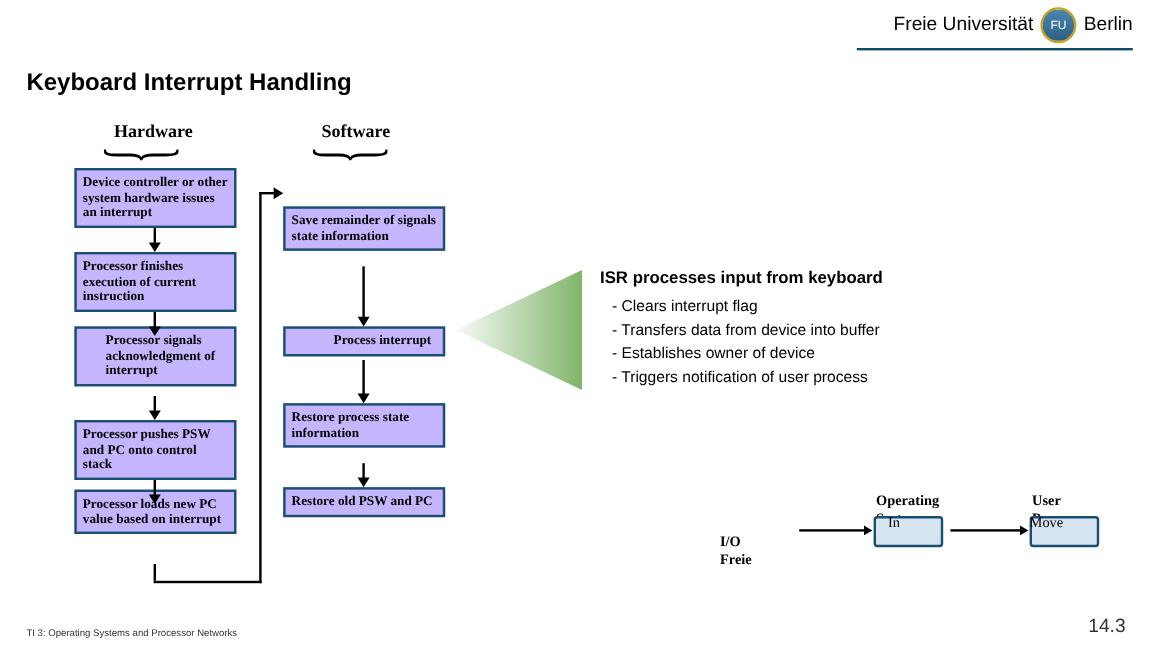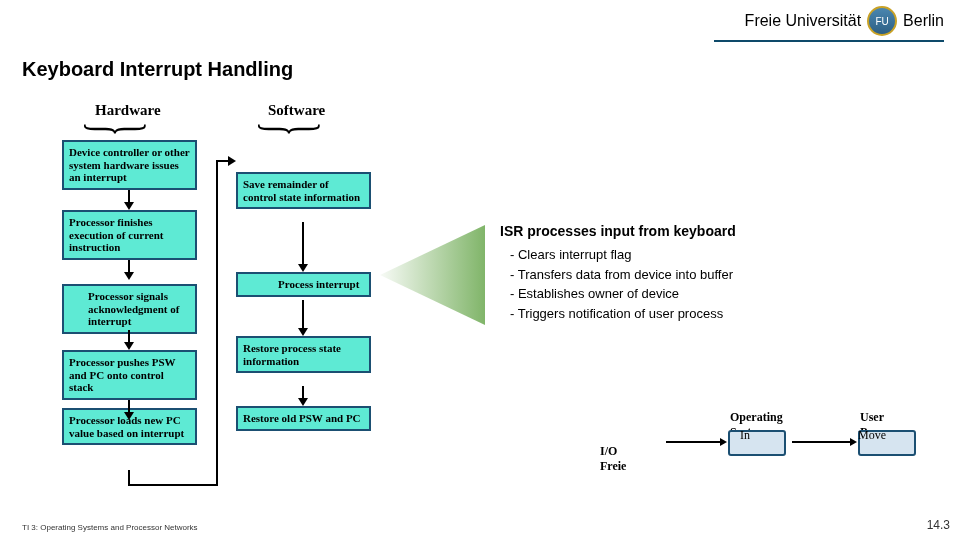--- a/index.html
+++ b/index.html
@@ -12,21 +12,21 @@
   .logo-rule { position: absolute; top: 40px; right: 16px; width: 230px; height: 2px; background: #0e4a6a; }
 
   .title { position: absolute; top: 58px; left: 22px; font-size: 20px; font-weight: 700; }
 
   
   .col-h { position: absolute; top: 102px; font-family: 'Times New Roman', Georgia, serif; font-weight: 700; font-size: 15px; }
   .hw-h { left: 95px; }
   .sw-h { left: 268px; }
 
   
-  .box { position: absolute; width: 135px; border: 2px solid #1b4f72; background: #5eead4; font-family: 'Times New Roman', Georgia, serif; font-weight: 700; font-size: 11px; line-height: 1.15; padding: 4px 5px; }
+  .box { position: absolute; width: 135px; border: 2px solid #1b4f72; background: #c4b5fd; font-family: 'Times New Roman', Georgia, serif; font-weight: 700; font-size: 11px; line-height: 1.15; padding: 4px 5px; }
   .col-hw { left: 62px; }
   .col-sw { left: 236px; }
 
   .arrow-v { position: absolute; width: 2px; background: #000; left: 128px; }
   .arrow-v2 { left: 302px; }
   .arrow-head { position:absolute; width:0; height:0; border-left:5px solid transparent; border-right:5px solid transparent; border-top:8px solid #000; }
 
   .curly { position: absolute; font-family: 'Times New Roman', serif; font-size: 30px; transform: scaleX(2.5) rotate(90deg); color:#000; }
 
   
@@ -46,21 +46,21 @@
   .mini .up { left: 260px; top: 0; }
   .mini-box { position: absolute; width: 58px; height: 26px; border: 2px solid #1b4f72; background: #d6e4f0; border-radius: 3px; }
   .mb1 { left: 128px; top: 20px; }
   .mb2 { left: 258px; top: 20px; }
   .mini-arrow { position:absolute; top: 31px; height: 2px; background:#000; }
   .ma-head { position:absolute; width:0; height:0; border-top:4px solid transparent; border-bottom:4px solid transparent; border-left:7px solid #000; top:28px; }
   .mini-txt { position:absolute; top: 18px; font-weight:400;margin-left:48px; }
 
   
   .foot-l { position: absolute; bottom: 8px; left: 22px; font-size: 8px; color:#333; }
-  .foot-r { position: absolute; bottom: 8px; right: 10px; font-size: 12px; color:#333; }
+  .foot-r { position: absolute; bottom: 8px; right: 22px; font-size: 16px; color:#333; }
 
   
   .connector-v { position:absolute; width:2px; background:#000; }
   .connector-h { position:absolute; height:2px; background:#000; }
 </style>
 </head>
 <body>
 
 <div class="page">
 
@@ -73,34 +73,34 @@
 
   <div class="title">Keyboard Interrupt Handling</div>
 
   <div class="col-h hw-h">Hardware</div>
   <div class="col-h sw-h">Software</div>
   <div class="curly" style="left:112px; top:112px;">}</div>
   <div class="curly" style="left:286px; top:112px;">}</div>
 
   <div class="box col-hw" style="top:140px;">Device controller or other system hardware issues an interrupt</div>
   <div class="box col-hw" style="top:210px;">Processor finishes execution of current instruction</div>
-  <div class="box col-hw" style="top:284px;padding-left:24px;">Processor signals acknowledgment of interrupt</div>
+  <div class="box col-hw" style="top:272px;padding-left:24px;">Processor signals acknowledgment of interrupt</div>
   <div class="box col-hw" style="top:350px;">Processor pushes PSW and PC onto control stack</div>
   <div class="box col-hw" style="top:408px;">Processor loads new PC value based on interrupt</div>
 
   <div class="arrow-v" style="top:190px; height:14px;"></div>
     <div class="arrow-head" style="left:124px; top:202px;"></div>
   <div class="arrow-v" style="top:260px; height:14px;"></div>
     <div class="arrow-head" style="left:124px; top:272px;"></div>
   <div class="arrow-v" style="top:330px; height:14px;"></div>
     <div class="arrow-head" style="left:124px; top:342px;"></div>
   <div class="arrow-v" style="top:400px; height:14px;"></div>
     <div class="arrow-head" style="left:124px; top:412px;"></div>
 
-  <div class="box col-sw" style="top:172px;">Save remainder of control state information</div>
+  <div class="box col-sw" style="top:172px;">Save remainder of signals state information</div>
   <div class="box col-sw" style="top:272px;padding-left:40px;">Process interrupt</div>
   <div class="box col-sw" style="top:336px;">Restore process state information</div>
   <div class="box col-sw" style="top:406px;">Restore old PSW and PC</div>
 
   <div class="arrow-v arrow-v2" style="top:222px; height:44px;"></div>
     <div class="arrow-head" style="left:298px; top:264px;"></div>
   <div class="arrow-v arrow-v2" style="top:300px; height:30px;"></div>
     <div class="arrow-head" style="left:298px; top:328px;"></div>
   <div class="arrow-v arrow-v2" style="top:386px; height:14px;"></div>
     <div class="arrow-head" style="left:298px; top:398px;"></div>

